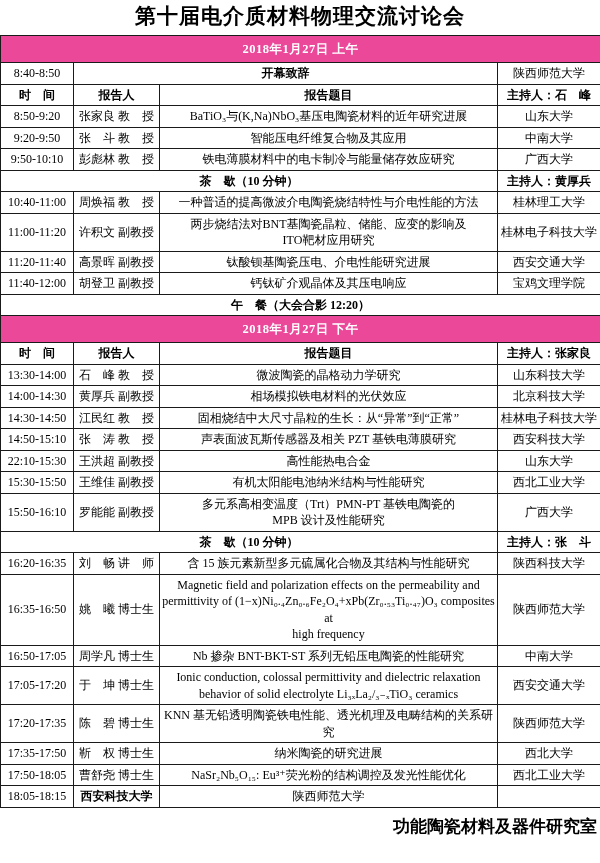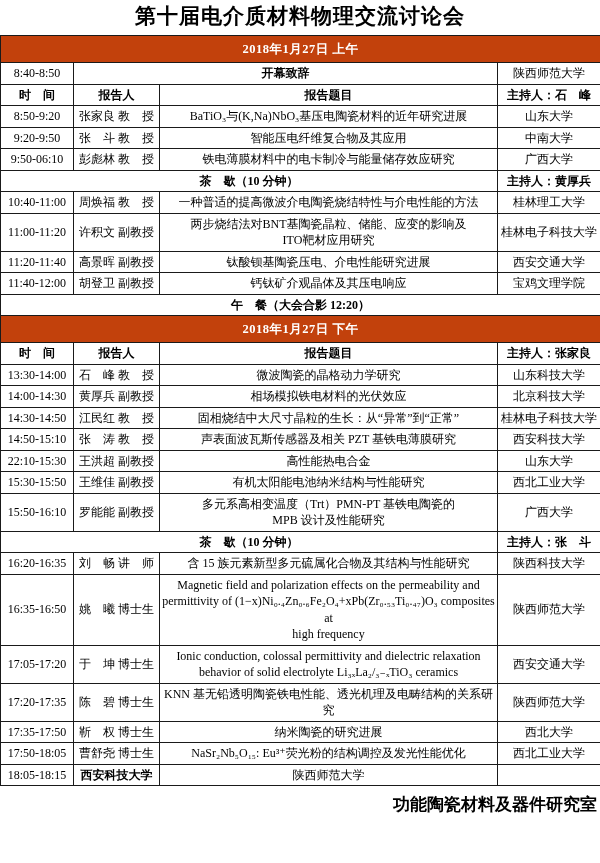--- a/index.html
+++ b/index.html
@@ -17,21 +17,21 @@
     width:600px; border-collapse:collapse; table-layout:fixed;
   }
   table.schedule td {
     border:1px solid #1a1a1a;
     font-size:12px; line-height:16.5px;
     text-align:center; vertical-align:middle;
     padding:2px 2px; overflow:hidden;
     white-space:pre-line;
   }
   tr.section-row td {
-    background:#c2410c; color:#ffffff; font-weight:bold;
+    background:#ec4899; color:#ffffff; font-weight:bold;
     font-size:12.5px; height:22px; letter-spacing:0.5px;
   }
   td.bold, tr.header-row td { font-weight:bold; }
   .footer {
     text-align:right; font-weight:bold; font-size:17px;
     font-family:"Liberation Sans","DejaVu Sans",sans-serif;
     padding:7px 3px 0 0;
   }
 </style>
 </head>
@@ -73,21 +73,21 @@
       <td>BaTiO₃与(K,Na)NbO₃基压电陶瓷材料的近年研究进展</td>
       <td>山东大学</td>
     </tr>
     <tr>
       <td>9:20-9:50</td>
       <td>张　斗 教　授</td>
       <td>智能压电纤维复合物及其应用</td>
       <td>中南大学</td>
     </tr>
     <tr>
-      <td>9:50-06:10</td>
+      <td>9:50-10:10</td>
       <td>彭彪林 教　授</td>
       <td>铁电薄膜材料中的电卡制冷与能量储存效应研究</td>
       <td>广西大学</td>
     </tr>
 
     <tr>
       <td colspan="3" class="bold">茶　歇（10 分钟）</td>
       <td class="bold">主持人：黄厚兵</td>
     </tr>
 
@@ -189,20 +189,26 @@
     </tr>
     <tr>
       <td>16:35-16:50</td>
       <td>姚　曦 博士生</td>
       <td>Magnetic field and polarization effects on the permeability and
 permittivity of (1−x)Ni₀.₄Zn₀.₆Fe₂O₄+xPb(Zr₀.₅₃Ti₀.₄₇)O₃ composites at
 high frequency</td>
       <td>陕西师范大学</td>
     </tr>
     <tr>
+      <td>16:50-17:05</td>
+      <td>周学凡 博士生</td>
+      <td>Nb 掺杂 BNT-BKT-ST 系列无铅压电陶瓷的性能研究</td>
+      <td>中南大学</td>
+    </tr>
+    <tr>
       <td>17:05-17:20</td>
       <td>于　坤 博士生</td>
       <td>Ionic conduction, colossal permittivity and dielectric relaxation
 behavior of solid electrolyte Li₃ₓLa₂/₃₋ₓTiO₃ ceramics</td>
       <td>西安交通大学</td>
     </tr>
     <tr>
       <td>17:20-17:35</td>
       <td>陈　碧 博士生</td>
       <td>KNN 基无铅透明陶瓷铁电性能、透光机理及电畴结构的关系研究</td>

